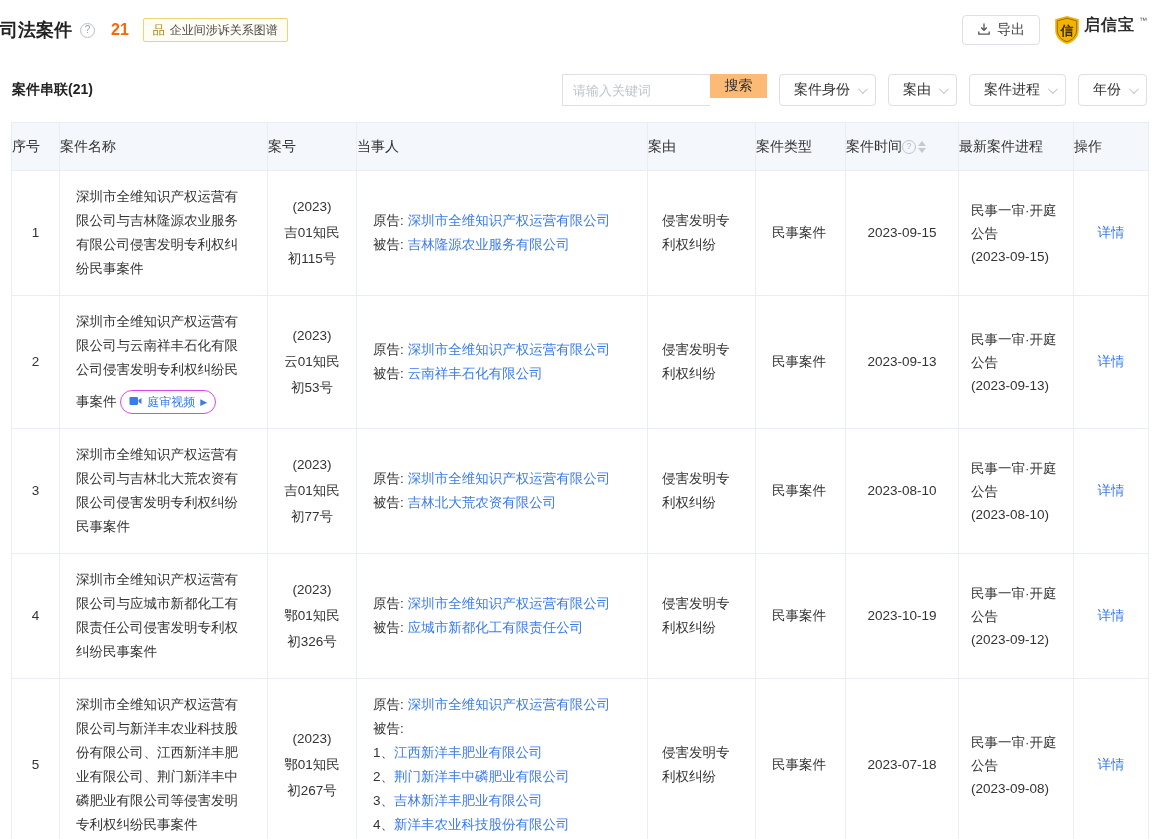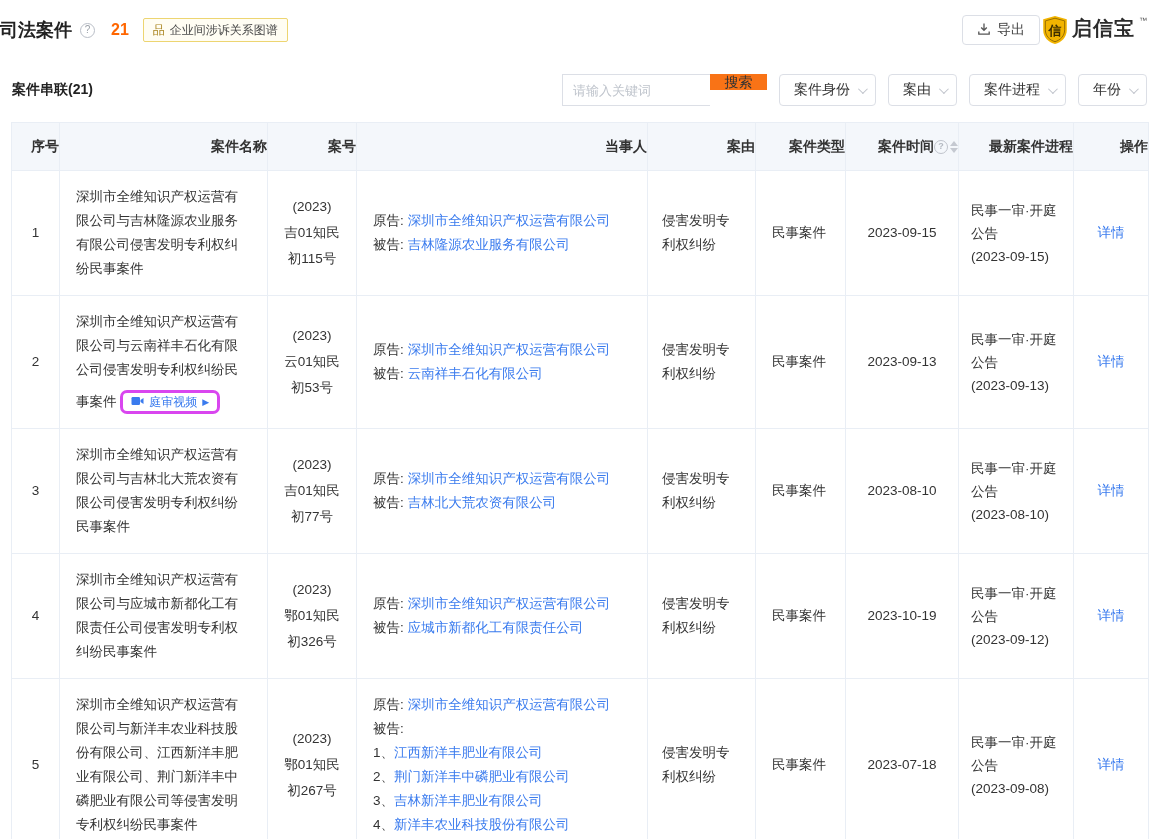--- a/index.html
+++ b/index.html
@@ -19,61 +19,61 @@
     color:#9aa0a8; font-size:10px; margin-left:8px; line-height:1;
   }
   .count { color:#ff6600; font-weight:bold; font-size:16px; margin-left:16px; }
   .graph-badge {
     display:inline-flex; align-items:center; gap:5px;
     margin-left:14px; height:24px; padding:0 9px;
     border:1px solid #edd571; background:#fffdf3; border-radius:2px;
     font-size:12px; color:#4a4a4a; cursor:pointer;
   }
   .graph-badge .glyph { color:#a8821c; font-size:12px; }
-  .topbar-right { margin-left:auto; display:flex; align-items:center; gap:2px; }
+  .topbar-right { margin-left:auto; display:flex; align-items:center; gap:14px; }
   .export-btn {
     display:inline-flex; align-items:center; gap:6px;
     height:30px; padding:0 14px; border:1px solid #dcdfe6; border-radius:4px;
     background:#fff; font-size:14px; color:#444; cursor:pointer;
   }
   .brand { display:inline-flex; align-items:flex-start; gap:4px; }
-  .brand-name { font-size:20px; font-weight:bold; color:#2b2b2b; letter-spacing:1px; }
+  .brand-name { font-size:16px; font-weight:bold; color:#2b2b2b; letter-spacing:1px; }
   .brand-tm { font-size:8px; color:#555; margin-top:1px; }
   
   .filterbar { display:flex; align-items:center; padding:0 12px; margin-top:28px; height:32px; }
   .section-title { font-size:14px; font-weight:bold; color:#222; }
   .filter-controls { margin-left:auto; display:flex; align-items:center;border-radius:7px; }
   .search-box { display:flex; }
   .search-input {
     width:148px; height:32px; border:1px solid #dcdfe6; border-right:none;
     padding:0 10px; font-size:13px; color:#333; outline:none;
     font-family:"Liberation Sans","DejaVu Sans",sans-serif;
   }
   .search-input::placeholder { color:#bfc4cc; }
   .search-btn {
-    width:57px; height:16px; background:#f97316; border:none;
+    width:57px; height:24px; background:#fdba74; border:none;
     font-size:14px; color:#333; cursor:pointer;
     font-family:"Liberation Sans","DejaVu Sans",sans-serif;
   }
   .dropdown {
     display:inline-flex; align-items:center; justify-content:space-between;
     height:32px; margin-left:12px; padding:0 10px 0 14px;
     border:1px solid #dcdfe6; border-radius:4px; background:#fff;
     font-size:14px; color:#333; cursor:pointer; gap:8px;
   }
   .chev-down {
     width:7px; height:7px; border-right:1.5px solid #c0c4cc; border-bottom:1.5px solid #c0c4cc;
     transform:rotate(45deg) translateY(-2px);
   }
   
   .case-table { border-collapse:collapse; table-layout:fixed; margin:16px 11px 0 11px; width:1137px; }
   .case-table th, .case-table td { border:1px solid #e9eef5; }
   .case-table thead th {
-    background:#f4f7fb; height:48px; font-size:14px; font-weight:bold; color:#333;
-    text-align:right;
+    background:#f4f7fb; height:48px; font-size:14px; font-weight:normal; color:#333;
+    text-align:left;
   }
   .th-inner { display:inline-flex; align-items:center; justify-content:center; }
   .sort-carets { display:inline-flex; flex-direction:column; gap:2px; margin-left:2px; }
   .caret-up { width:0; height:0; border-left:4px solid transparent; border-right:4px solid transparent; border-bottom:5px solid #c5c9d1; }
   .caret-down { width:0; height:0; border-left:4px solid transparent; border-right:4px solid transparent; border-top:5px solid #c5c9d1; }
   .th-help {
     display:inline-flex; align-items:center; justify-content:center;
     width:14px; height:14px; border:1px solid #c0c4cc; border-radius:50%;
     color:#b3b8c0; font-size:9px; line-height:1;
   }
@@ -87,21 +87,21 @@
   td.c-time { text-align:center; padding:10px 4px; }
   td.c-progress { padding:12px 12px; line-height:23px; }
   td.c-action { text-align:center; }
   a.blue-link { color:#3a7bee; text-decoration:none; cursor:pointer; }
   .party-line { display:block; }
   .party-label { color:#333; margin-right:4px; }
   .def-num { color:#333; }
   .video-badge {
     display:inline-flex; align-items:center; gap:5px;
     margin-top:8px; height:24px; padding:0 8px;
-    border:3px solid #d946ef; border-radius:7px; background:#fff;
+    border:1px solid #d946ef; border-radius:12px; background:#fff;
     color:#3a7bee; font-size:12px; cursor:pointer; line-height:1;
   }
   .video-badge .play { font-size:9px; }
   .shield-svg { display:block; }
 </style>
 </head>
 <body>
 
 <div class="topbar">
   <span class="page-title">司法案件</span>

